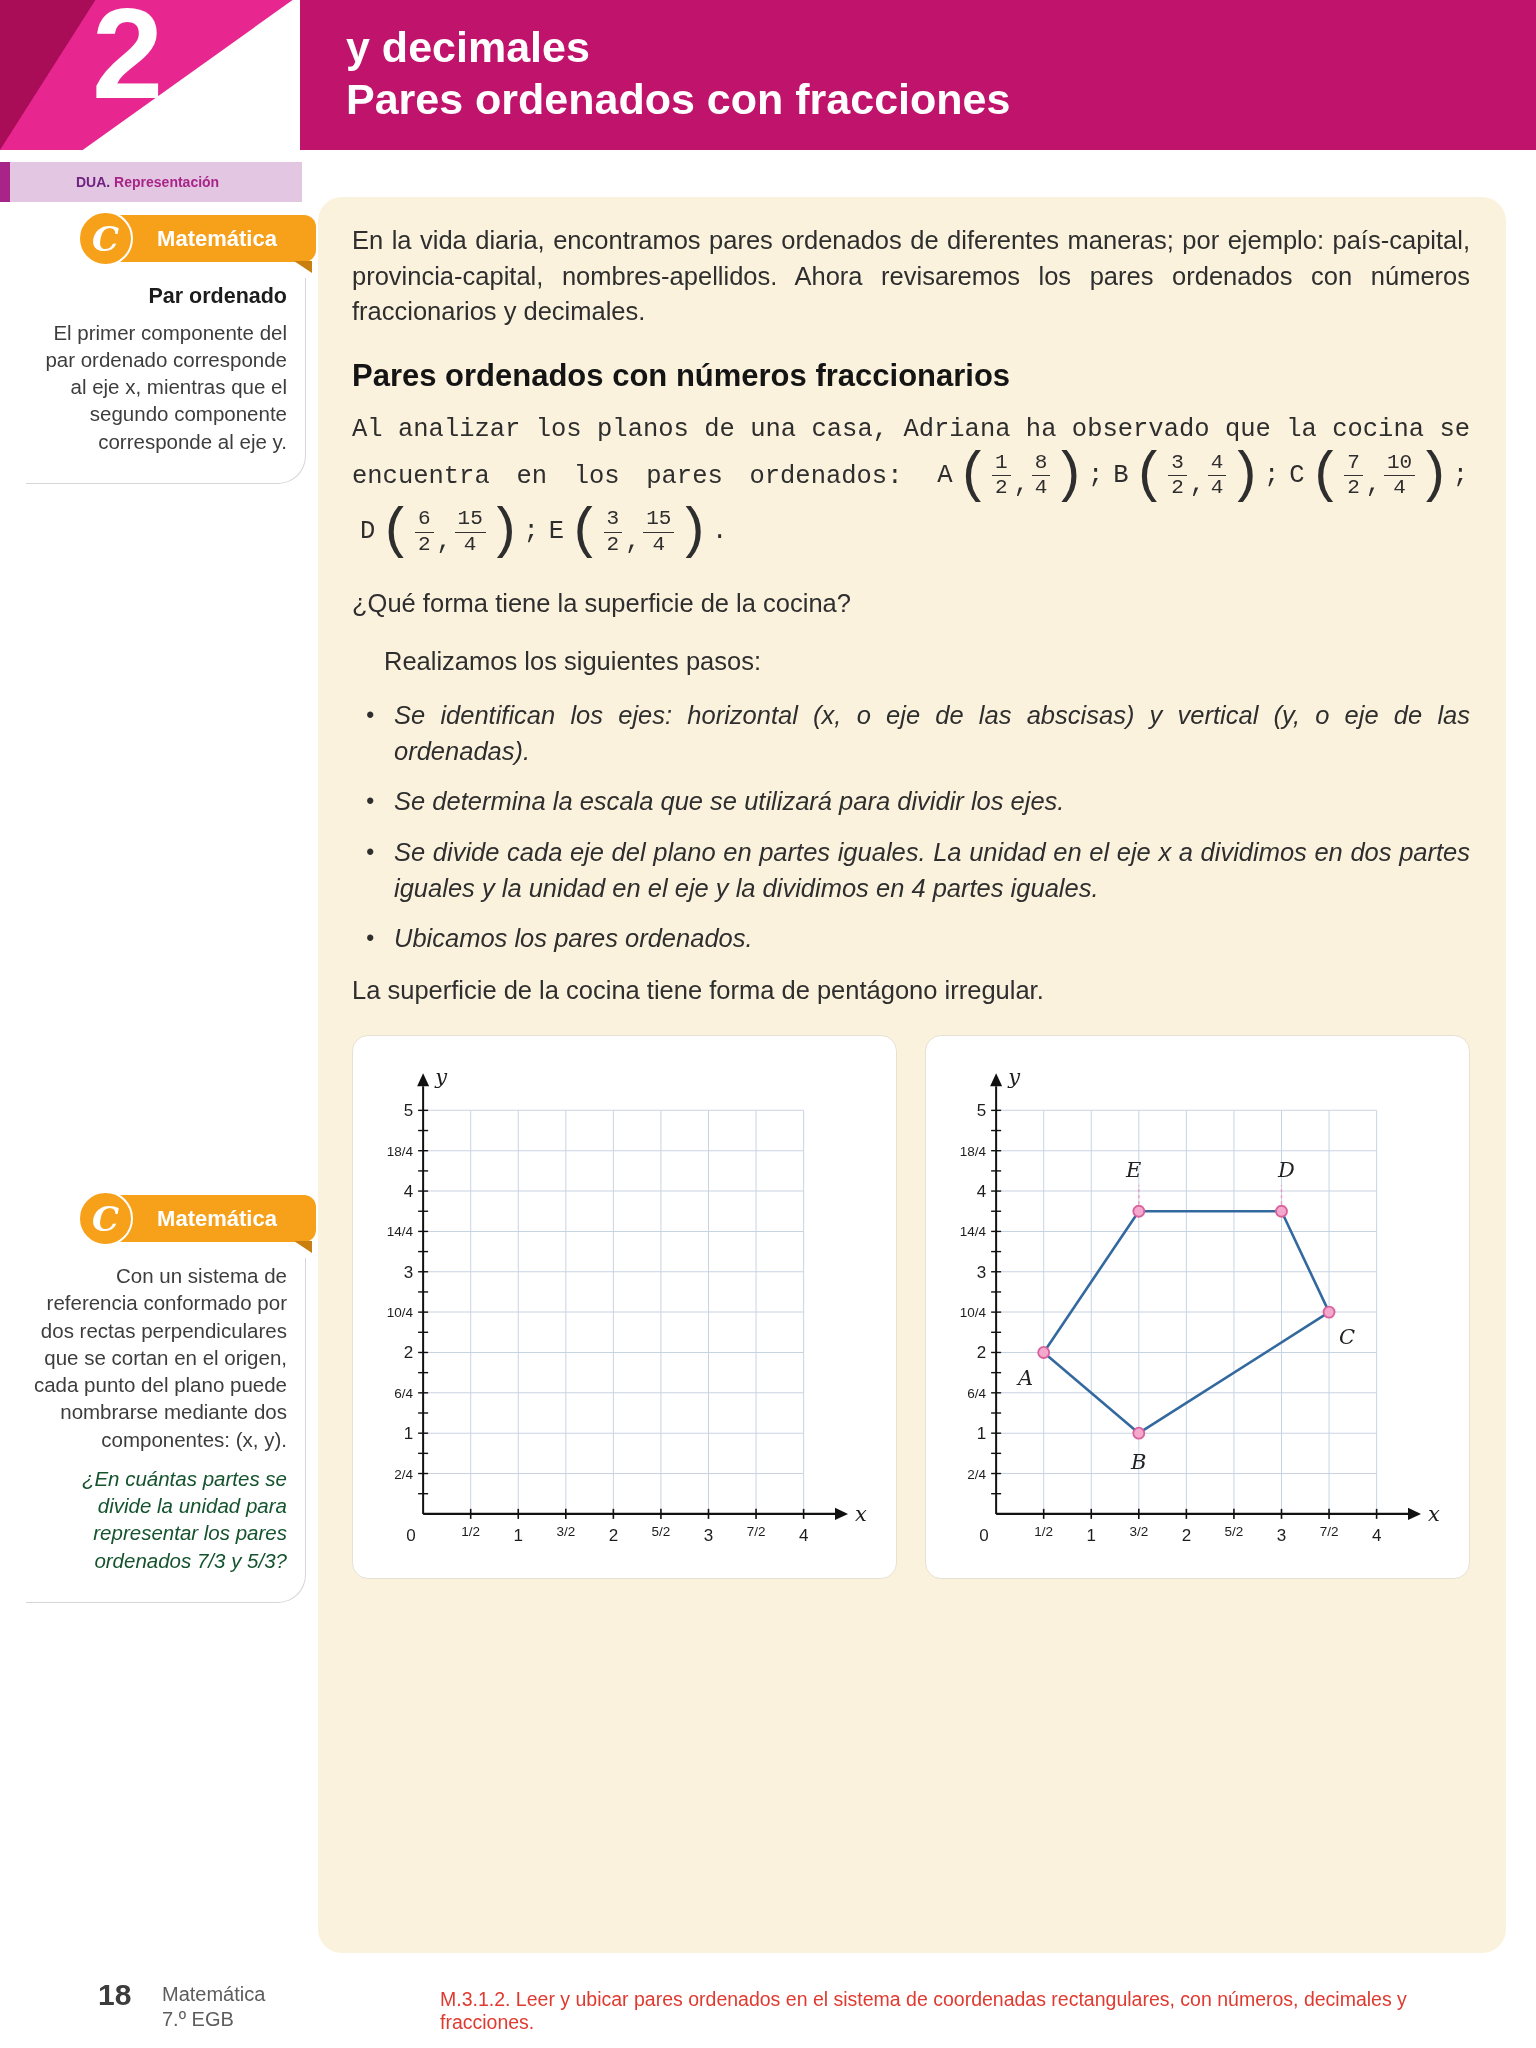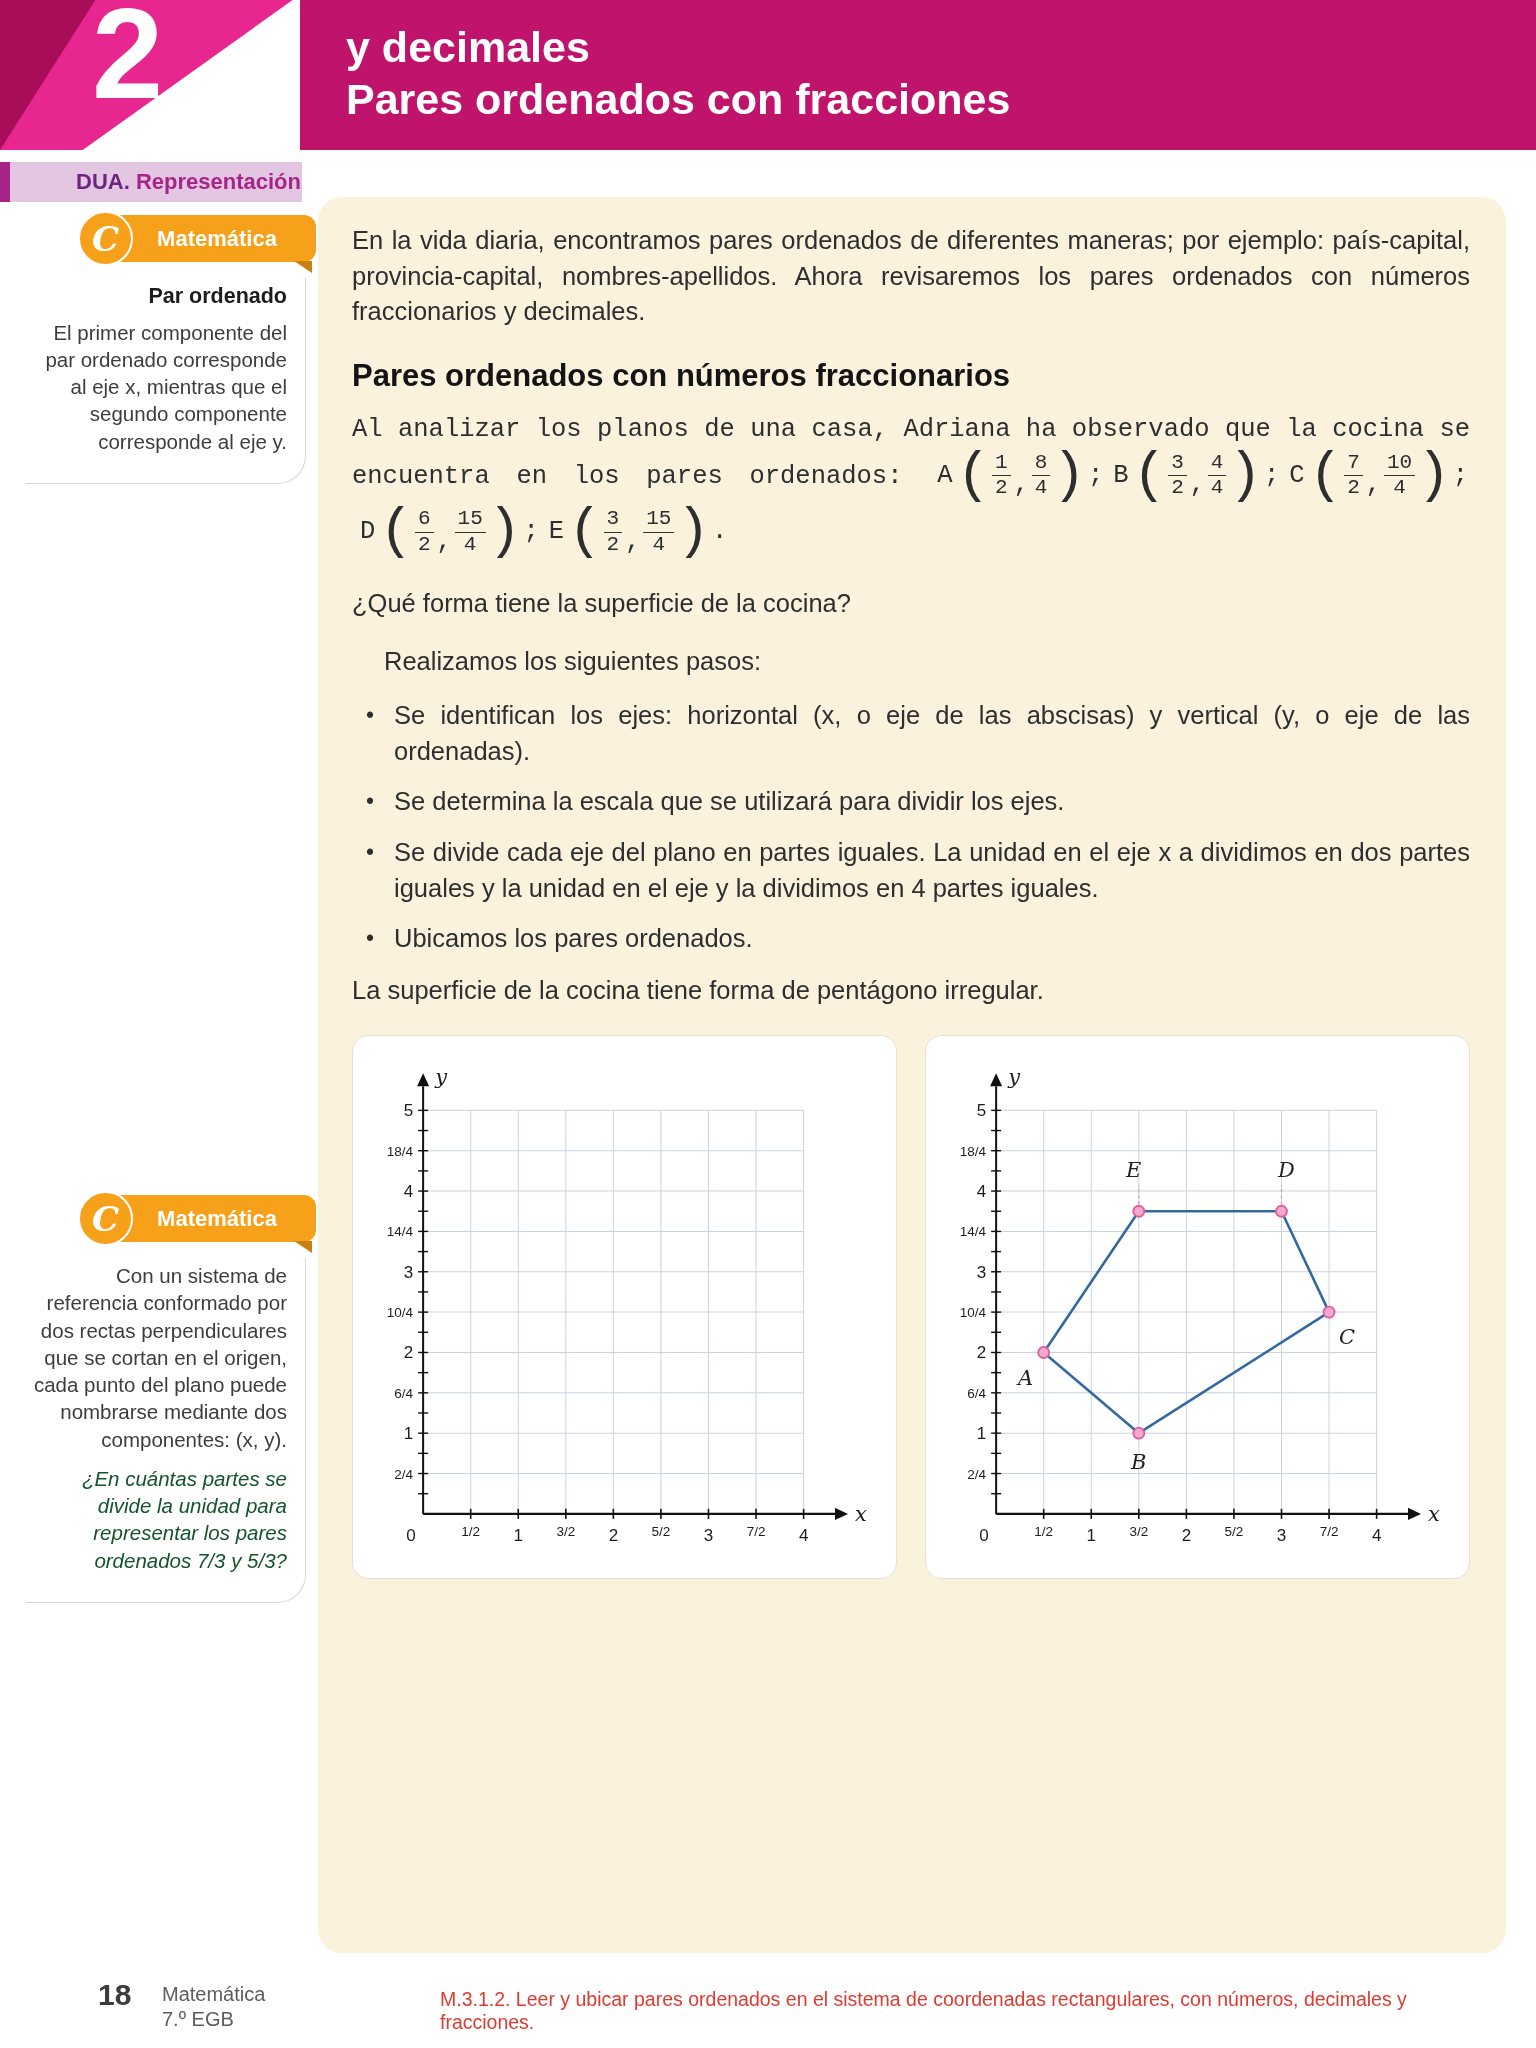--- a/index.html
+++ b/index.html
@@ -14,21 +14,21 @@
         clip-path:polygon(0 0,92% 0,26% 100%,0 100%);}
   .ribbon-dark{position:absolute;inset:0;background:#a90d58;
         clip-path:polygon(0 0,30% 0,0 100%);}
   .unit-number{position:absolute;left:92px;top:-16px;color:#fff;font-weight:bold;
         font-size:128px;line-height:1.1;}
 
   
   .dua-bar{position:absolute;left:0;top:162px;width:302px;height:40px;background:#e3c6e1;
         display:flex;align-items:center;}
   .dua-edge{width:10px;height:100%;background:#a82488;}
-  .dua-text{padding-left:66px;font-size:22px;font-weight:bold;}
+  .dua-text{padding-left:66px;font-size:14px;font-weight:bold;}
   .dua-label{color:#6f2380;}
   .dua-rep{color:#a82488;}
 
   
   .sidebox{position:absolute;left:0;width:318px;}
   .sidebox-1{top:215px;}
   .sidebox-2{top:1195px;}
   .side-badge{position:relative;margin-left:92px;width:224px;height:47px;background:#f7a11a;
         border-radius:12px;display:flex;align-items:center;justify-content:center;}
   .badge-text{color:#fff;font-weight:bold;font-size:22px;padding-left:26px;}
@@ -56,21 +56,21 @@
   .pair-name{font-size:25.5px;margin-right:4px;}
   .paren{font-size:56px;font-weight:100;line-height:0.85;color:#2e2e2e;}
   .frac{display:inline-flex;flex-direction:column;align-items:center;font-size:21px;
         line-height:1.08;margin:0 2px;}
   .frac .num{padding:0 3px 1px 3px;border-bottom:1.7px solid #333;}
   .frac .den{padding-top:1px;}
   .pair .comma{font-size:25px;transform:translateY(9px);padding:0 1px;}
   .pair .sep{font-size:25.5px;margin-left:2px;}
   .question-line{margin-top:26px;}
   .steps-intro{margin-top:22px;margin-left:32px;}
-  .steps{margin:18px 0 16px 0;padding:0;}
+  .steps{margin:18px 0 16px 0;padding:0;font-style:italic;}
   .steps li{list-style:none;position:relative;padding-left:42px;margin-bottom:15px;
         font-size:25.5px;line-height:1.4;text-align:justify;}
   .steps li::before{content:"\2022";position:absolute;left:14px;top:1px;font-size:23px;color:#2e2e2e;}
   .conclusion{margin-top:8px;}
 
   
   .charts{display:flex;gap:28px;margin-top:26px;}
   .chart-box{flex:1;background:#ffffff;border:1.5px solid #e6e1d2;border-radius:16px;
         padding:10px 6px 6px 6px;}
   .chart-box svg{width:100%;height:auto;display:block;}

